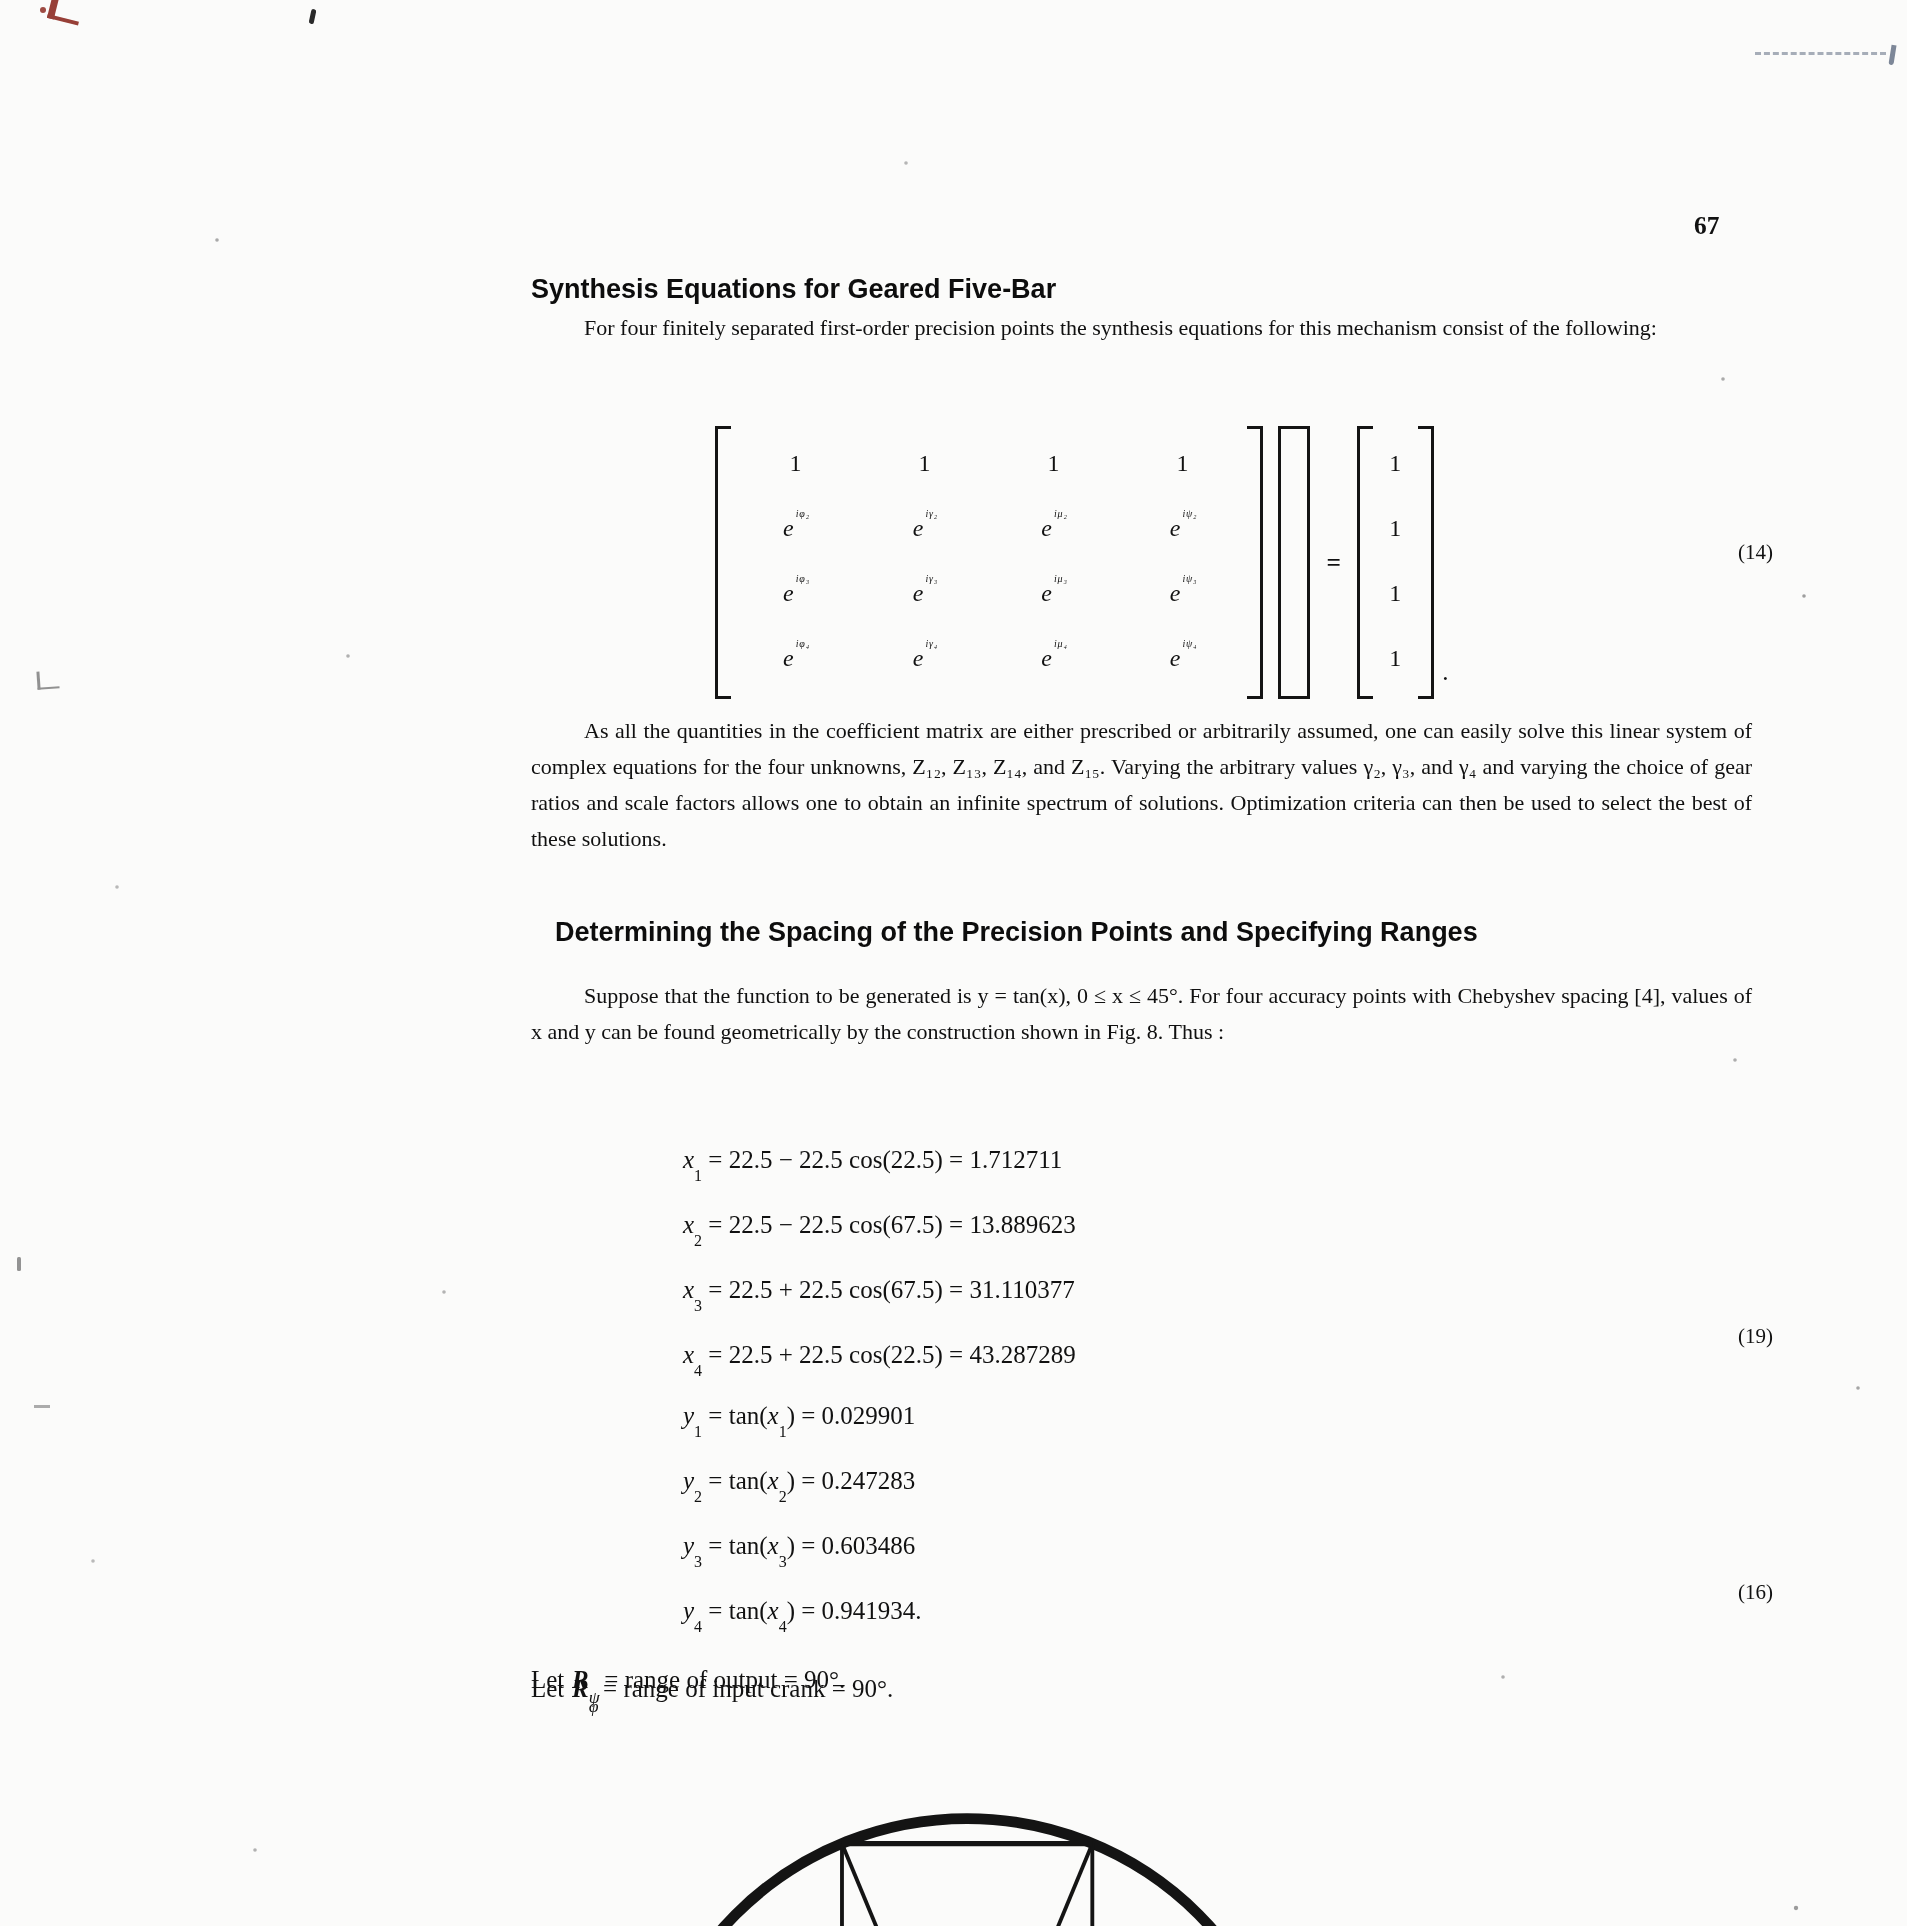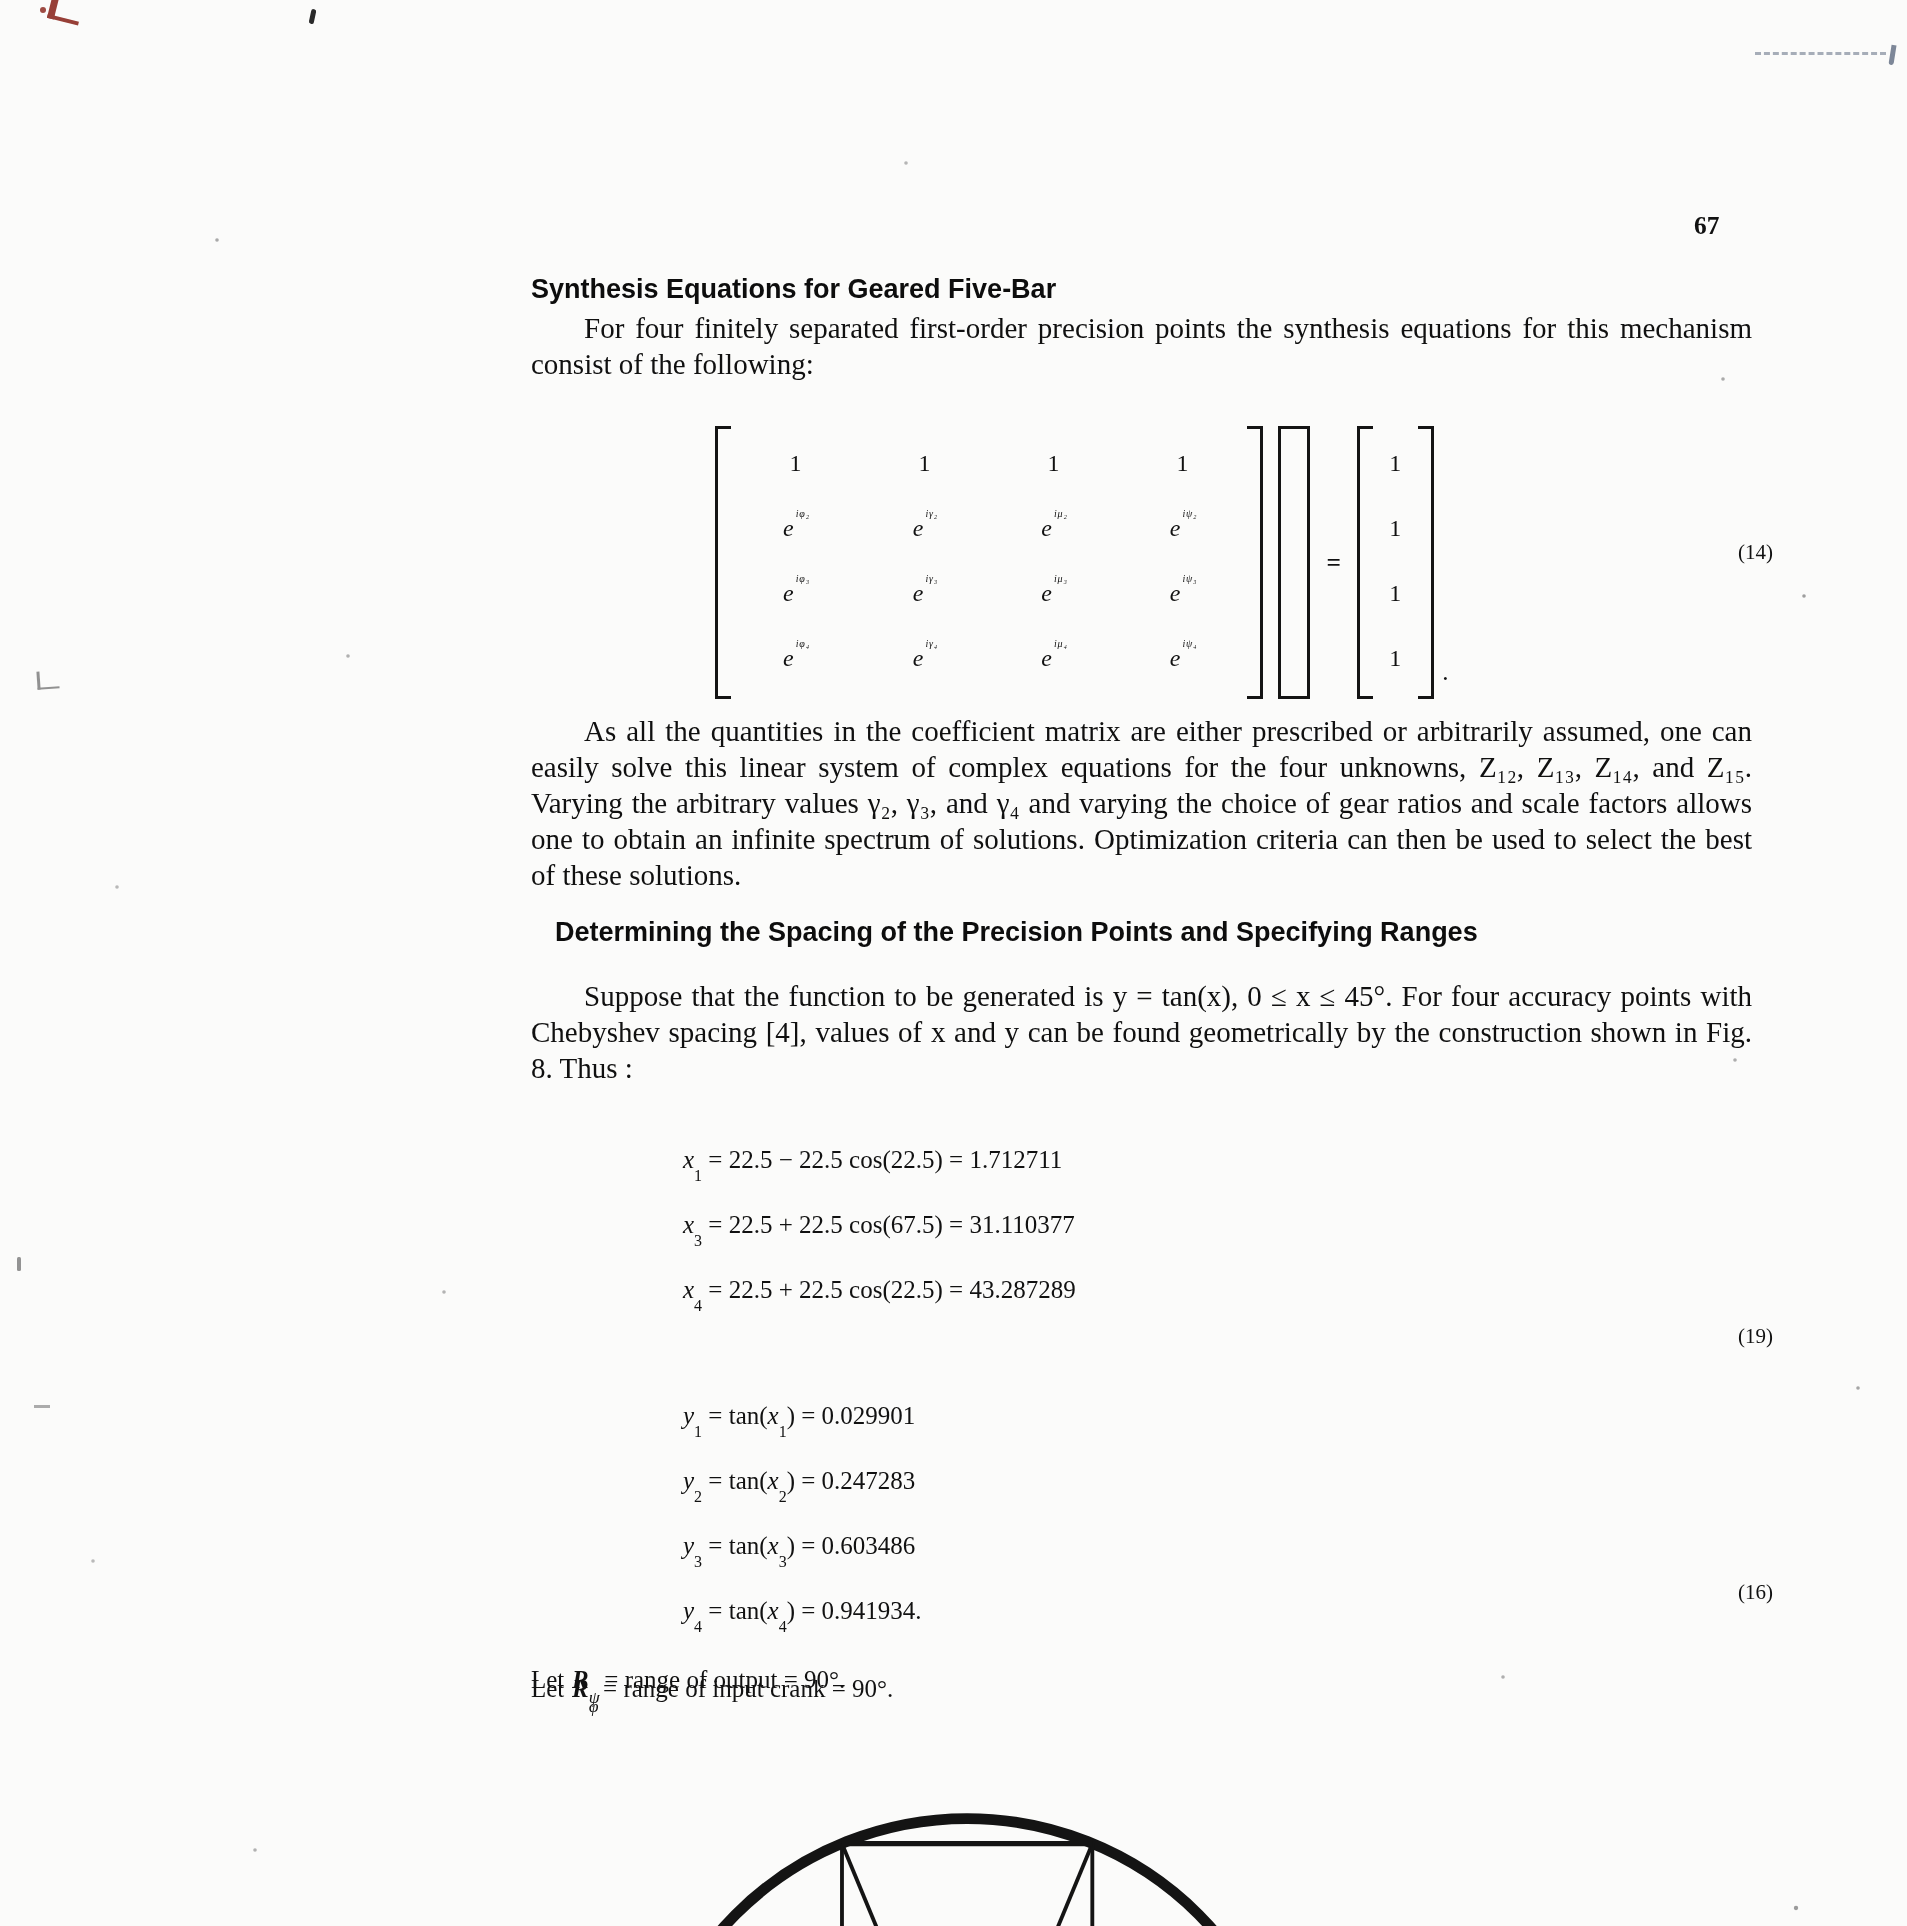--- a/index.html
+++ b/index.html
@@ -12,21 +12,21 @@
   .pageno{position:absolute;left:1694px;top:211px;font-size:25.4px;font-weight:bold;}
   .heading{
     position:absolute;left:531px;width:1252px;
     font-family:"Liberation Sans","DejaVu Sans",sans-serif;
     font-weight:bold;font-size:27px;color:#0d0d0d;
   }
   .h-syn{top:274px;}
   .h-det{top:917px;margin-left:24px;}
   .para{
     position:absolute;left:531px;width:1221px;
-    font-size:29px;line-height:36px;text-align:justify;
+    font-size:22px;line-height:36px;text-align:justify;
     text-indent:53px;color:#101010;
   }
   .p1{top:310px;}
   .p2{top:713px;}
   .p3{top:978px;}
   .eqnum{position:absolute;left:1738px;font-size:21px;}
   .n14{top:540px;} .n15{top:1324px;} .n16{top:1580px;}
 
   
   .eq14{position:absolute;left:715px;top:426px;height:273px;display:flex;align-items:stretch;}
@@ -144,20 +144,21 @@
   <div class="eqnum n14">(14)</div>
 
   <div class="para p2">As all the quantities in the coefficient matrix are either prescribed or arbitrarily assumed, one can easily solve this linear system of complex equations for the four unknowns, Z₁₂, Z₁₃, Z₁₄, and Z₁₅.  Varying the arbitrary values γ₂, γ₃, and γ₄ and varying the choice of gear ratios and scale factors allows one to obtain an infinite spectrum of solutions.  Optimization criteria can then be used to select the best of these solutions.</div>
 
   <div class="heading h-det">Determining the Spacing of the Precision Points and Specifying Ranges</div>
 
   <div class="para p3">Suppose that the function to be generated is y = tan(x), 0 ≤ x ≤ 45°.  For four accuracy points with Chebyshev spacing [4], values of x and y can be found geometrically by the construction shown in Fig. 8.  Thus :</div>
 
   <div class="eqblock e15">
     <div class="eqline"><i>x</i><sub class="vsub">1</sub> <span>= 22.5 − 22.5 cos(22.5) = 1.712711</span></div>
+    <div class="eqline"><i>x</i><sub class="vsub">2</sub> <span>= 22.5 − 22.5 cos(67.5) = 13.889623</span></div>
     <div class="eqline"><i>x</i><sub class="vsub">3</sub> <span>= 22.5 + 22.5 cos(67.5) = 31.110377</span></div>
     <div class="eqline"><i>x</i><sub class="vsub">4</sub> <span>= 22.5 + 22.5 cos(22.5) = 43.287289</span></div>
   </div>
   <div class="eqnum n15">(19)</div>
 
   <div class="eqblock e16">
     <div class="eqline"><i>y</i><sub class="vsub">1</sub> <span>= tan(</span><i>x</i><sub class="vsub">1</sub><span>) = 0.029901</span></div>
     <div class="eqline"><i>y</i><sub class="vsub">2</sub> <span>= tan(</span><i>x</i><sub class="vsub">2</sub><span>) = 0.247283</span></div>
     <div class="eqline"><i>y</i><sub class="vsub">3</sub> <span>= tan(</span><i>x</i><sub class="vsub">3</sub><span>) = 0.603486</span></div>
     <div class="eqline"><i>y</i><sub class="vsub">4</sub> <span>= tan(</span><i>x</i><sub class="vsub">4</sub><span>) = 0.941934.</span></div>

